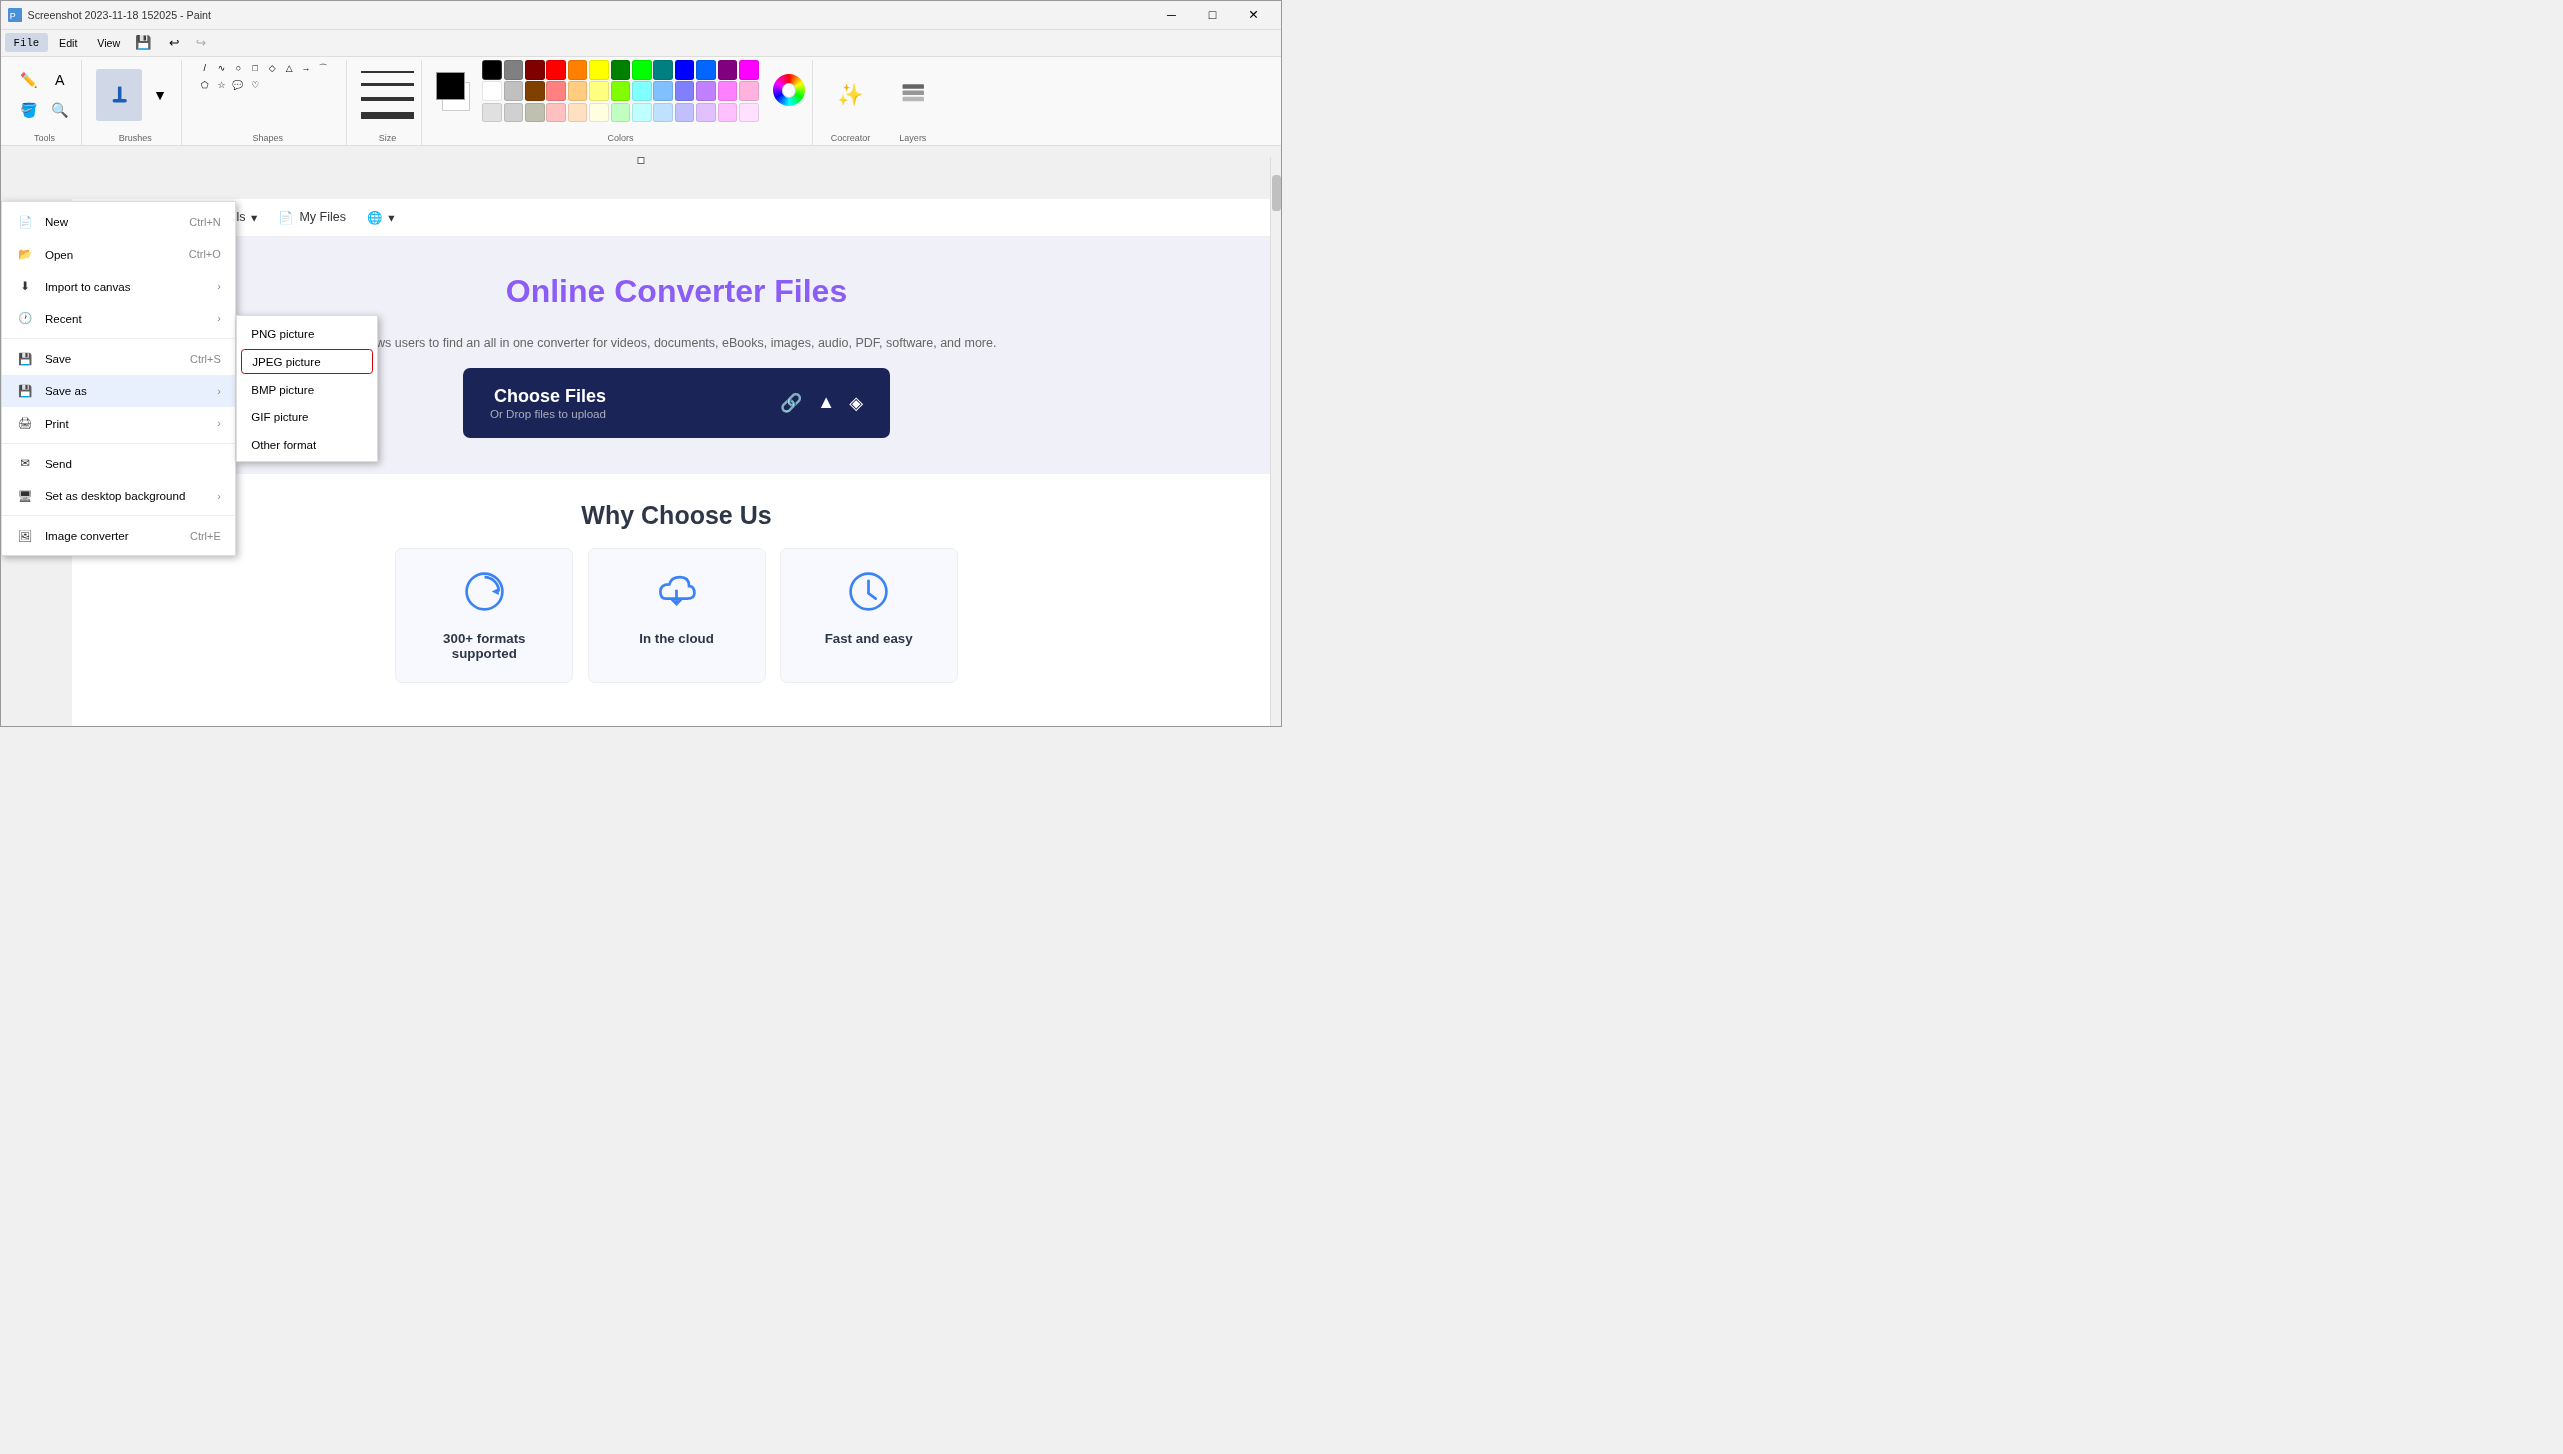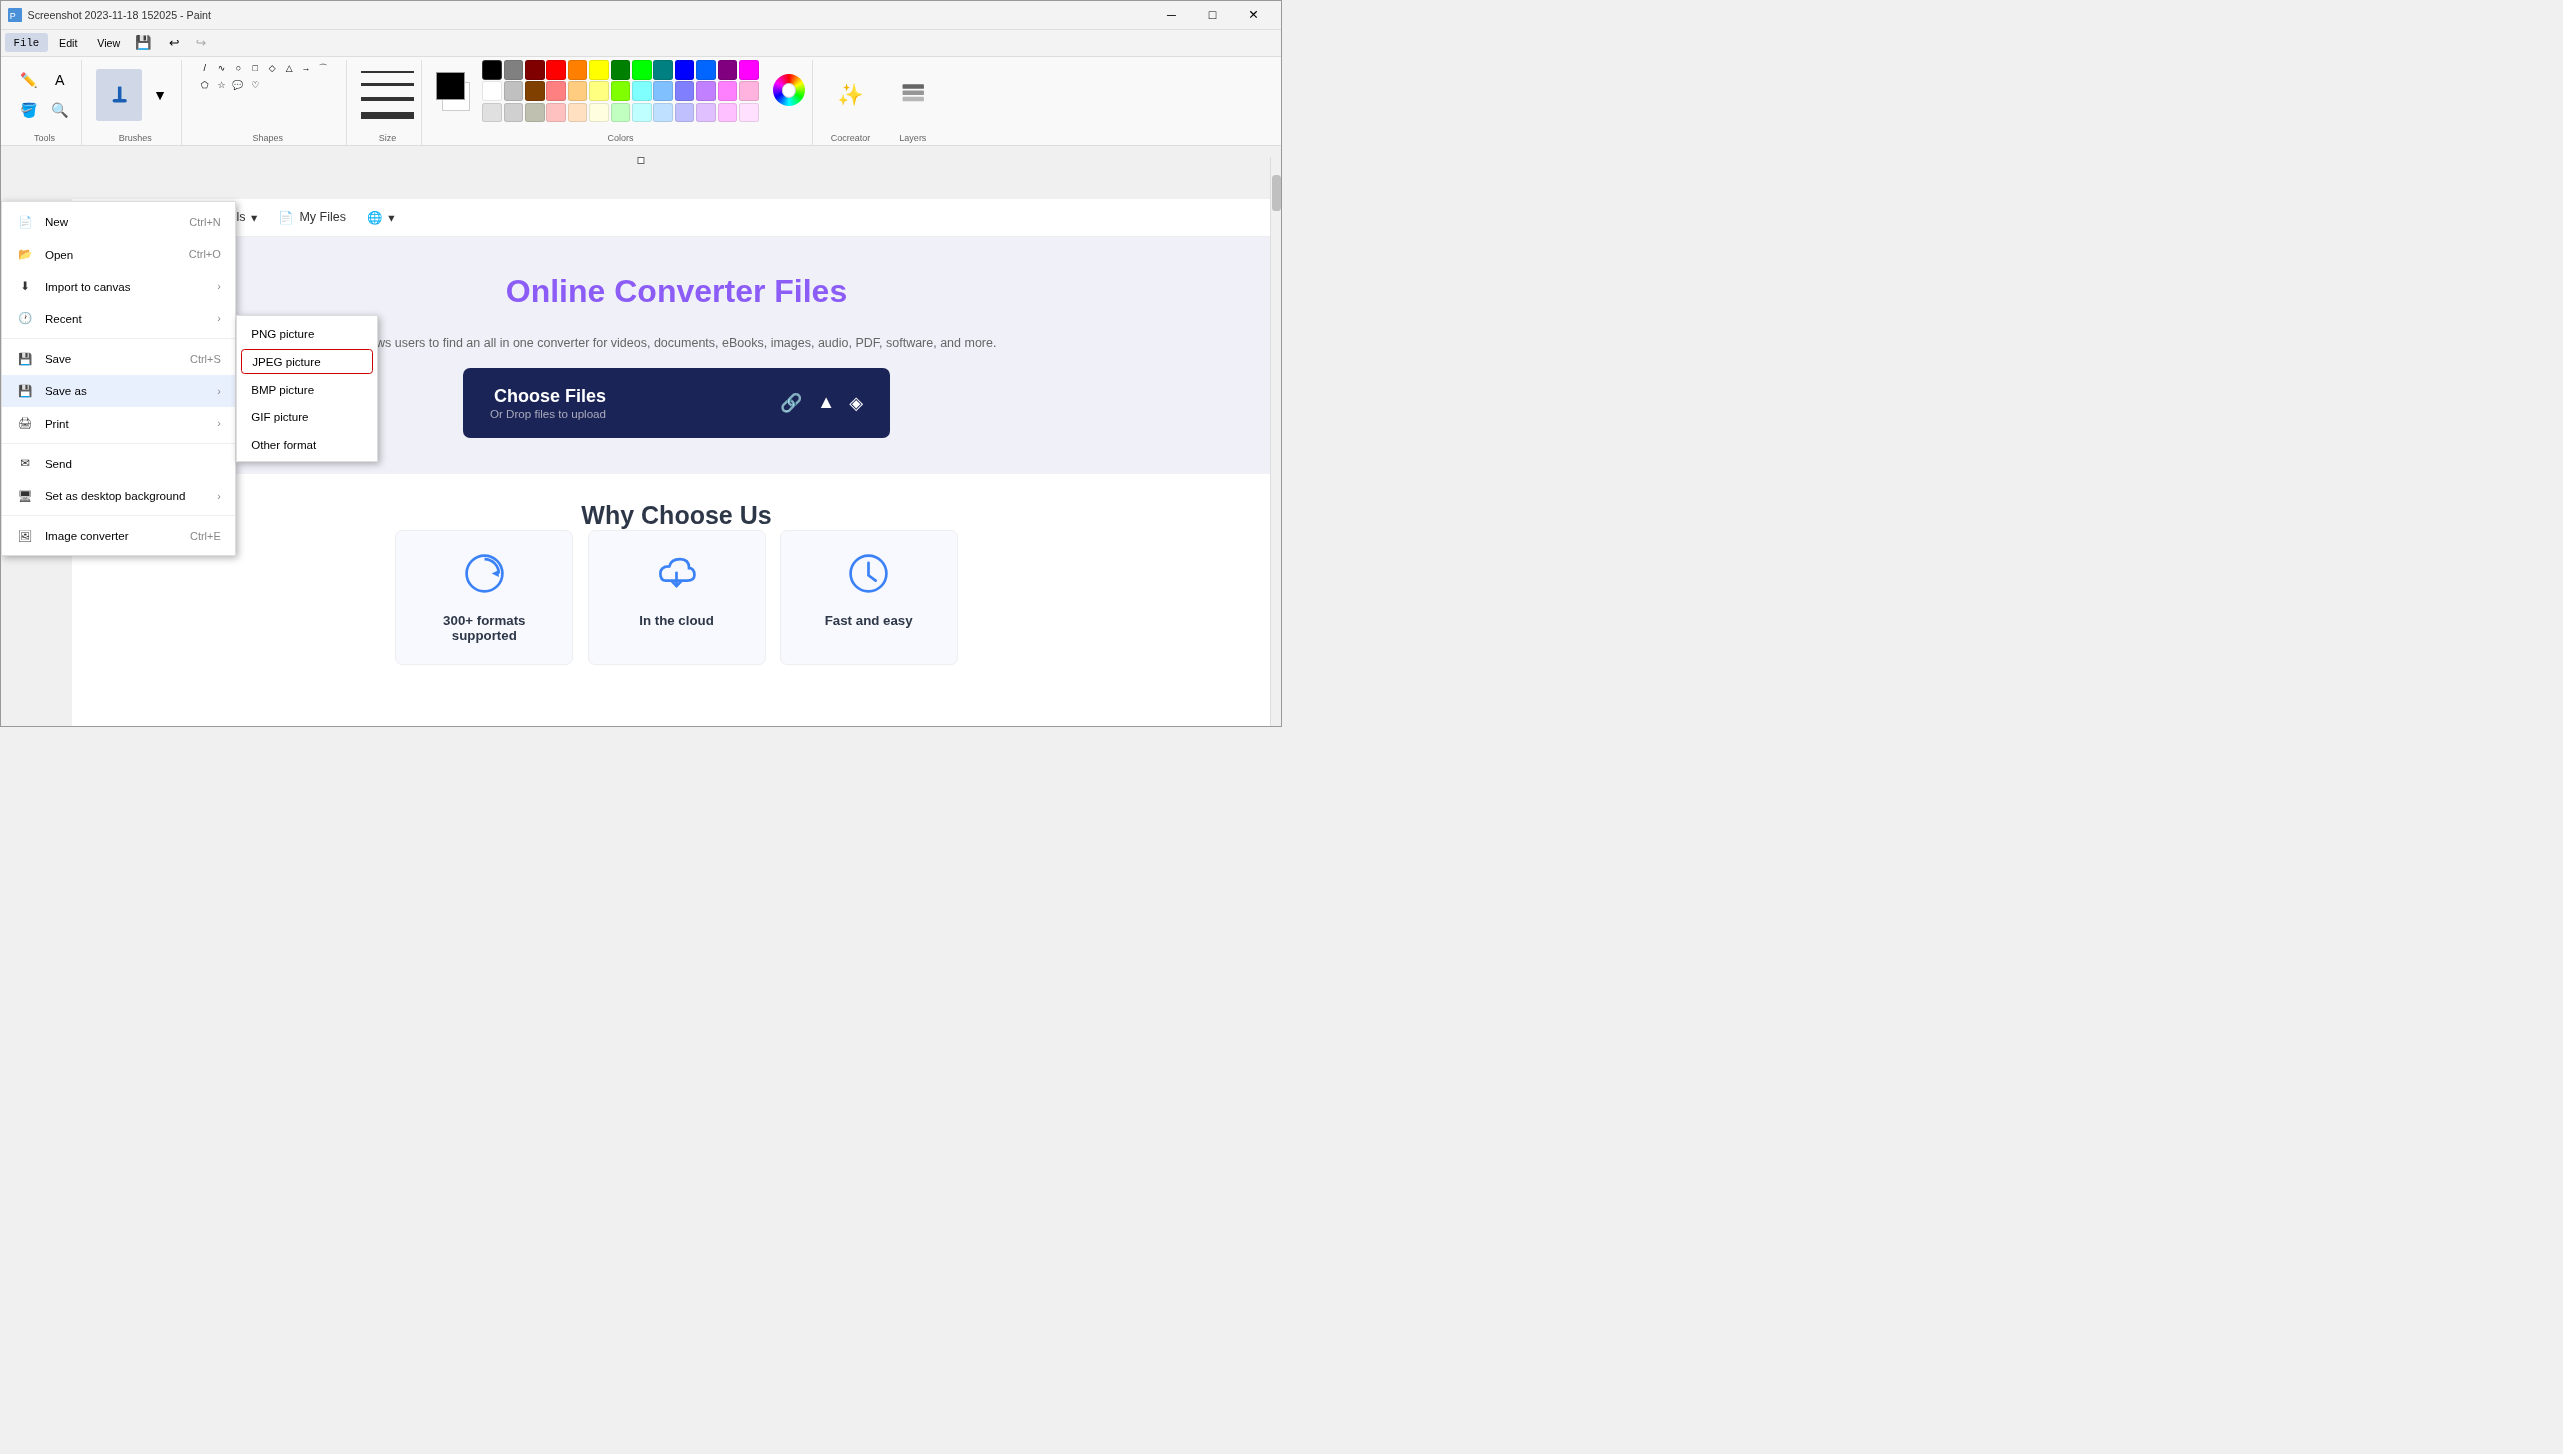--- a/index.html
+++ b/index.html
@@ -116,21 +116,21 @@
     .web-hero h1 { font-size: 32px; color: #8b5cf6; margin-bottom: 26px; font-weight: 700; }
     .web-hero p { color: #666; font-size: 12.5px; margin-bottom: 18px; }
     .choose-files-btn {
       background: #1a2456; color: white; border: none; padding: 18px 27px;
       border-radius: 7.1px; cursor: pointer; display: flex; align-items: center; gap: 14.2px;
       width: 427px; margin: 0 auto;
     }
     .choose-files-label { font-size: 18px; font-weight: 600; }
     .choose-files-sub { font-size: 11.6px; color: #aab; }
     .web-section { padding: 27px 18px; text-align: center; }
-    .web-section h2 { font-size: 25px; color: #2d3748; }
+    .web-section h2 { font-size: 25px; color: #2d3748; margin-bottom: 18px; }
     .features-row { display: flex; gap: 14.2px; justify-content: center; }
     .feature-card { background: #f8f9ff; border: 0.9px solid #eee; border-radius: 7.1px; padding: 21.4px; width: 178px; text-align: center; }
     .feature-icon { font-size: 28.5px; margin-bottom: 10.7px; color: #3b82f6; }
     .feature-title { font-size: 13.3px; font-weight: 600; color: #2d3748; }
   </style>
 </head>
 <body>
 
 <div style="position:relative; width:1282px; height:727px; overflow:hidden; border:0.9px solid #999;">
 

